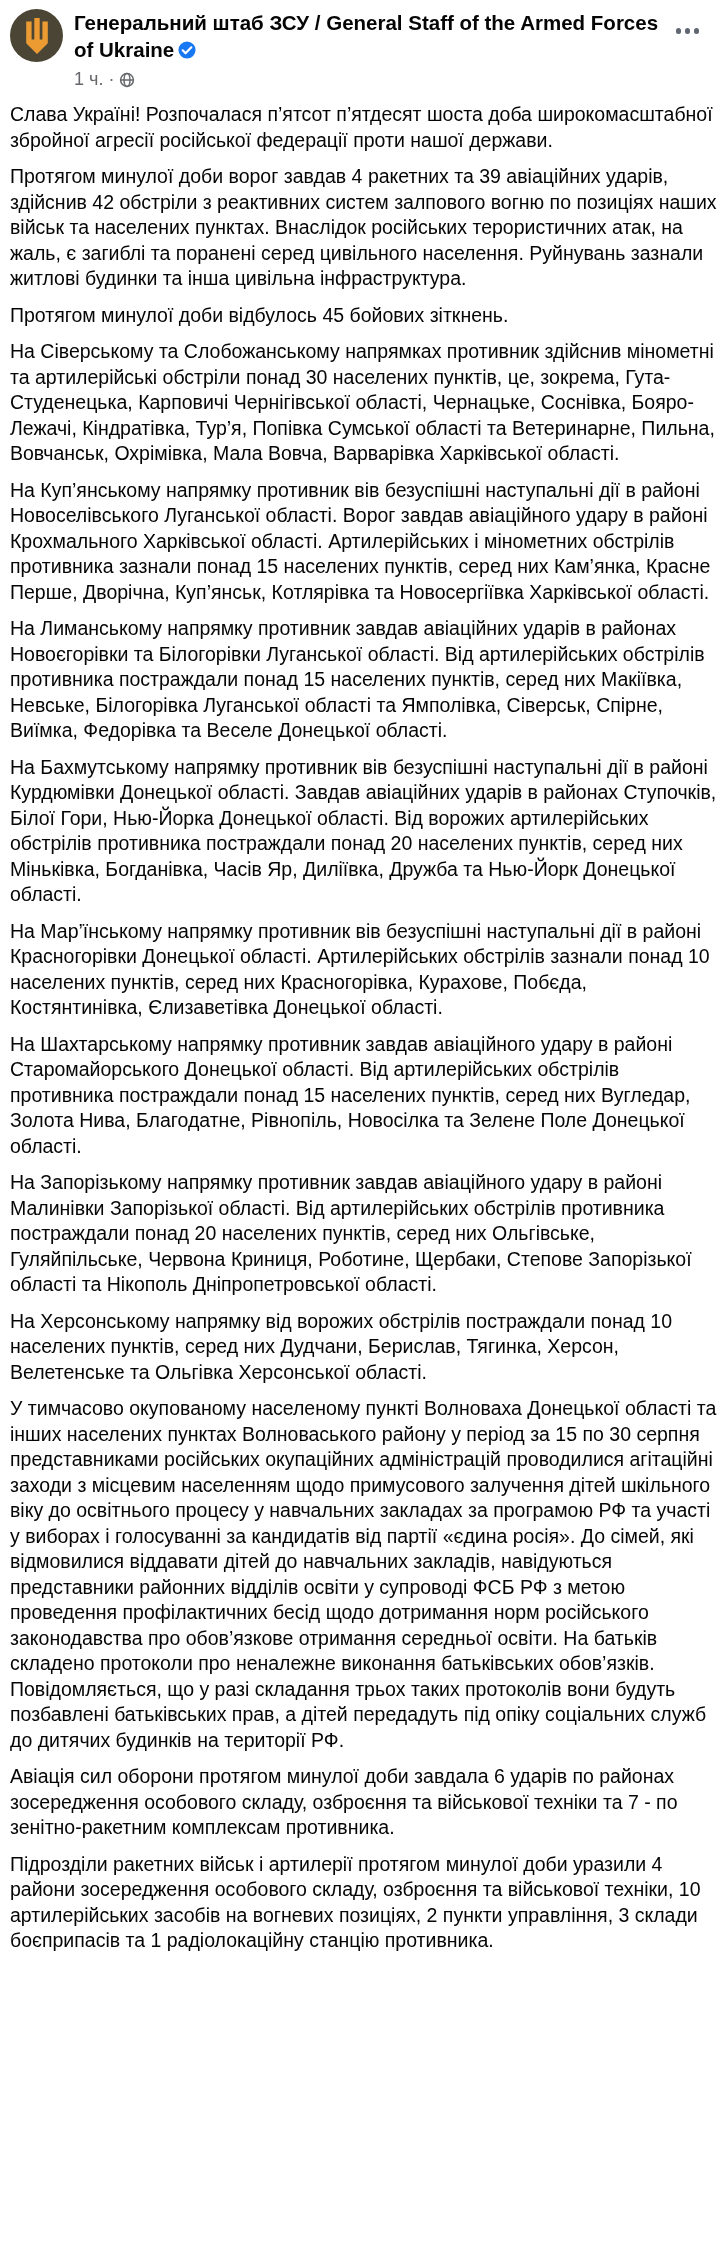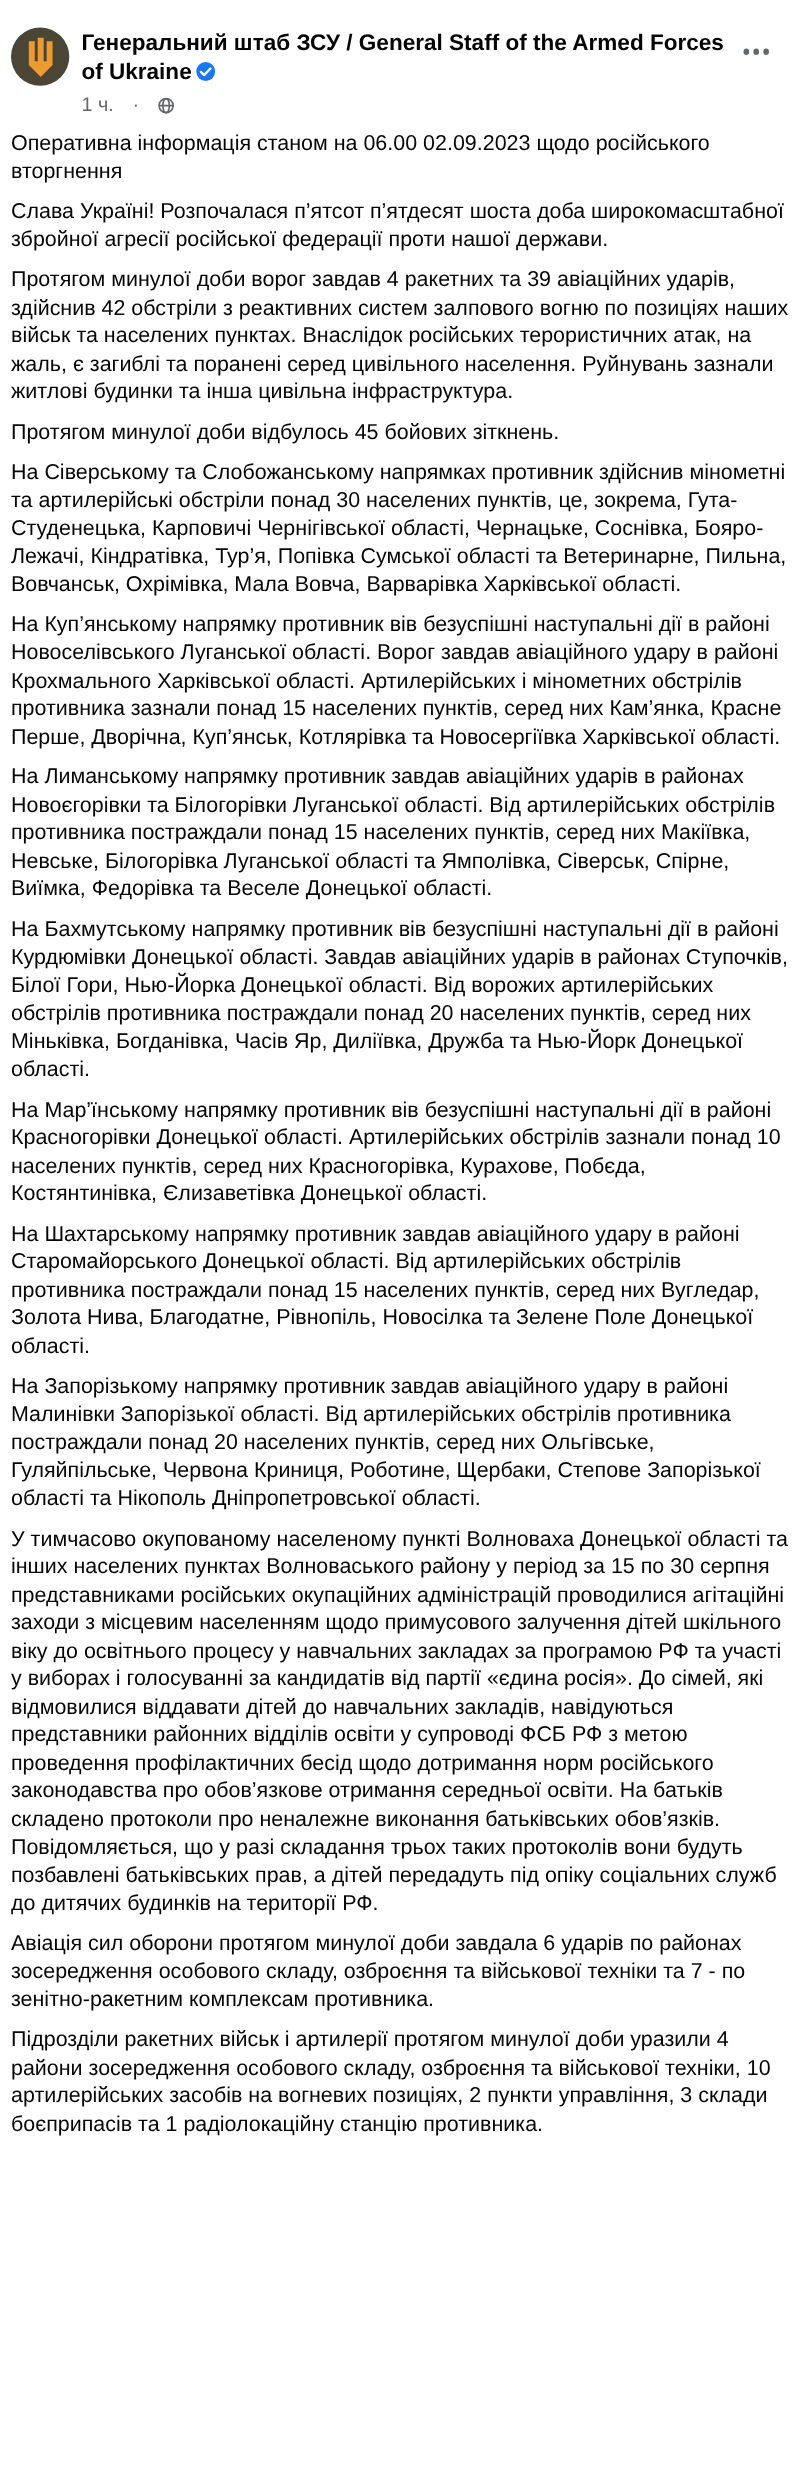--- a/index.html
+++ b/index.html
@@ -19,21 +19,20 @@
     background: #ffffff;
     padding: 8px 10px 10px 10px;
   }
   
   .post-header {
     display: flex;
     align-items: flex-start;
     gap: 11px;
     position: relative;
     padding-right: 44px;
-    margin-top: 16px;
   }
   .avatar {
     flex: 0 0 53px;
     width: 53px;
     height: 53px;
     border-radius: 50%;
     background: #4a4535;
     display: flex;
     align-items: center;
     justify-content: center;
@@ -53,21 +52,21 @@
     cursor: pointer;
   }
   .verified {
     display: inline-block;
     margin-left: 4px;
     vertical-align: -2px;
   }
   .meta {
     display: flex;
     align-items: center;
-    gap: 17px;
+    gap: 5px;
     color: #65676b;
     font-size: 18px;
     line-height: 22px;
     margin-top: 3px;
     cursor: pointer;
   }
   .meta .sep {
     color: #65676b;
   }
   .globe {
@@ -145,29 +144,29 @@
 
     <div class="more-btn">
       <span class="d"></span>
       <span class="d"></span>
       <span class="d"></span>
     </div>
 
   </div>
 
   <div class="post-body">
-      <p>Оперативна інформація станом на 06.00 02.09.2023 щодо російського вторгнення</p>
       <p>Слава Україні! Розпочалася п’ятсот п’ятдесят шоста доба широкомасштабної збройної агресії російської федерації проти нашої держави.</p>
       <p>Протягом минулої доби ворог завдав 4 ракетних та 39 авіаційних ударів, здійснив 42 обстріли з реактивних систем залпового вогню по позиціях наших військ та населених пунктах. Внаслідок російських терористичних атак, на жаль, є загиблі та поранені серед цивільного населення. Руйнувань зазнали житлові будинки та інша цивільна інфраструктура.</p>
       <p>Протягом минулої доби відбулось 45 бойових зіткнень.</p>
       <p>На Сіверському та Слобожанському напрямках противник здійснив мінометні та артилерійські обстріли понад 30 населених пунктів, це, зокрема, Гута-Студенецька, Карповичі Чернігівської області, Чернацьке, Соснівка, Бояро-Лежачі, Кіндратівка, Тур’я, Попівка Сумської області та Ветеринарне, Пильна, Вовчанськ, Охрімівка, Мала Вовча, Варварівка Харківської області.</p>
       <p>На Куп’янському напрямку противник вів безуспішні наступальні дії в районі Новоселівського Луганської області. Ворог завдав авіаційного удару в районі Крохмального Харківської області. Артилерійських і мінометних обстрілів противника зазнали понад 15 населених пунктів, серед них Кам’янка, Красне Перше, Дворічна, Куп’янськ, Котлярівка та Новосергіївка Харківської області.</p>
       <p>На Лиманському напрямку противник завдав авіаційних ударів в районах Новоєгорівки та Білогорівки Луганської області. Від артилерійських обстрілів противника постраждали понад 15 населених пунктів, серед них Макіївка, Невське, Білогорівка Луганської області та Ямполівка, Сіверськ, Спірне, Виїмка, Федорівка та Веселе Донецької області.</p>
       <p>На Бахмутському напрямку противник вів безуспішні наступальні дії в районі Курдюмівки Донецької області. Завдав авіаційних ударів в районах Ступочків, Білої Гори, Нью-Йорка Донецької області. Від ворожих артилерійських обстрілів противника постраждали понад 20 населених пунктів, серед них Міньківка, Богданівка, Часів Яр, Диліївка, Дружба та Нью-Йорк Донецької області.</p>
       <p>На Мар’їнському напрямку противник вів безуспішні наступальні дії в районі Красногорівки Донецької області. Артилерійських обстрілів зазнали понад 10 населених пунктів, серед них Красногорівка, Курахове, Побєда, Костянтинівка, Єлизаветівка Донецької області.</p>
       <p>На Шахтарському напрямку противник завдав авіаційного удару в районі Старомайорського Донецької області. Від артилерійських обстрілів противника постраждали понад 15 населених пунктів, серед них Вугледар, Золота Нива, Благодатне, Рівнопіль, Новосілка та Зелене Поле Донецької області.</p>
       <p>На Запорізькому напрямку противник завдав авіаційного удару в районі Малинівки Запорізької області. Від артилерійських обстрілів противника постраждали понад 20 населених пунктів, серед них Ольгівське, Гуляйпільське, Червона Криниця, Роботине, Щербаки, Степове Запорізької області та Нікополь Дніпропетровської області.</p>
+      <p>На Херсонському напрямку від ворожих обстрілів постраждали понад 10 населених пунктів, серед них Дудчани, Берислав, Тягинка, Херсон, Велетенське та Ольгівка Херсонської області.</p>
       <p>У тимчасово окупованому населеному пункті Волноваха Донецької області та інших населених пунктах Волноваського району у період за 15 по 30 серпня представниками російських окупаційних адміністрацій проводилися агітаційні заходи з місцевим населенням щодо примусового залучення дітей шкільного віку до освітнього процесу у навчальних закладах за програмою РФ та участі у виборах і голосуванні за кандидатів від партії «єдина росія». До сімей, які відмовилися віддавати дітей до навчальних закладів, навідуються представники районних відділів освіти у супроводі ФСБ РФ з метою проведення профілактичних бесід щодо дотримання норм російського законодавства про обов’язкове отримання середньої освіти. На батьків складено протоколи про неналежне виконання батьківських обов’язків. Повідомляється, що у разі складання трьох таких протоколів вони будуть позбавлені батьківських прав, а дітей передадуть під опіку соціальних служб до дитячих будинків на території РФ.</p>
       <p>Авіація сил оборони протягом минулої доби завдала 6 ударів по районах зосередження особового складу, озброєння та військової техніки та 7 - по зенітно-ракетним комплексам противника.</p>
       <p>Підрозділи ракетних військ і артилерії протягом минулої доби уразили 4 райони зосередження особового складу, озброєння та військової техніки, 10 артилерійських засобів на вогневих позиціях, 2 пункти управління, 3 склади боєприпасів та 1 радіолокаційну станцію противника.</p>
     </div>
 
 </div>
 
 </body></html>

